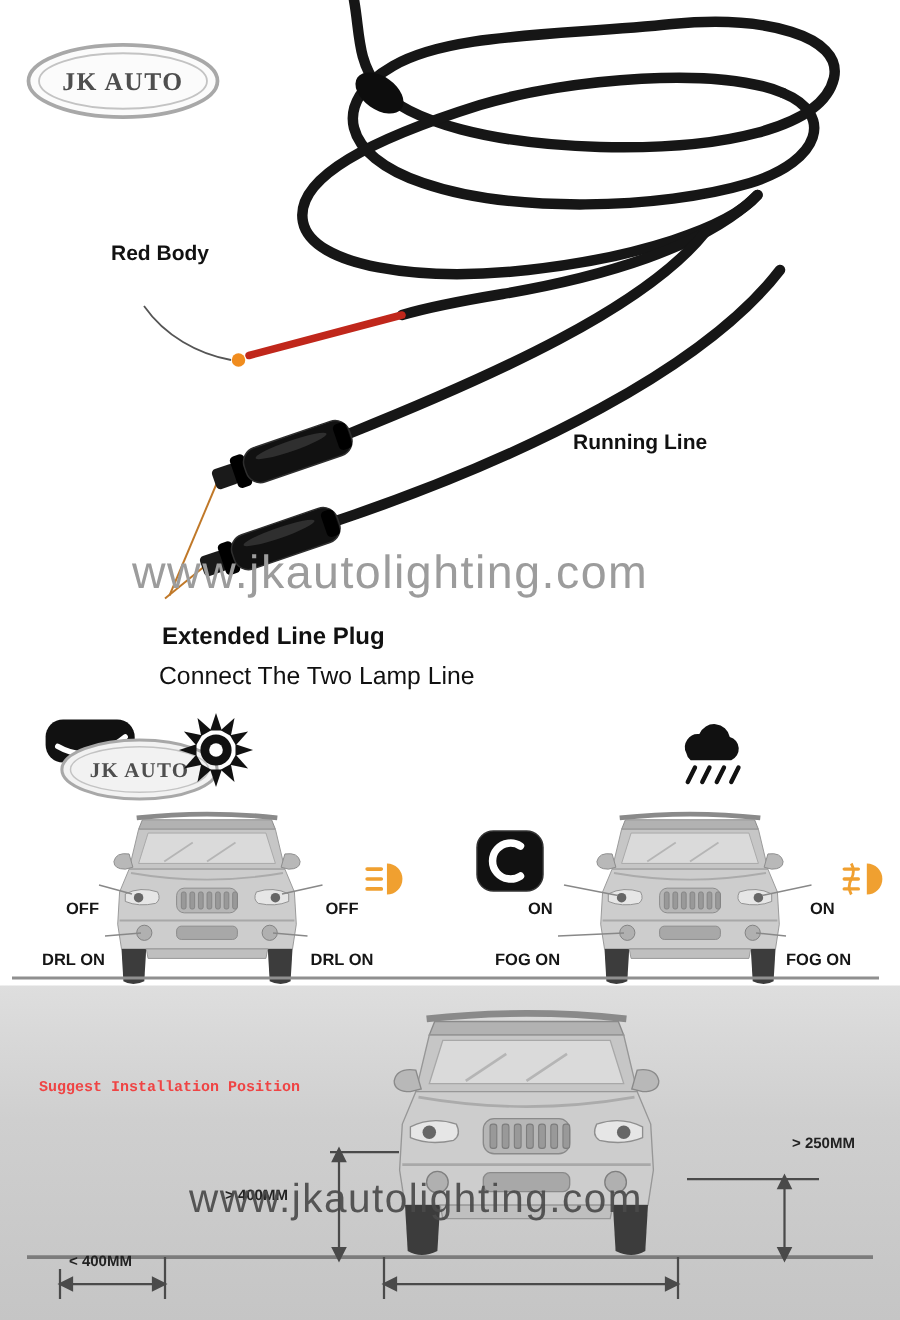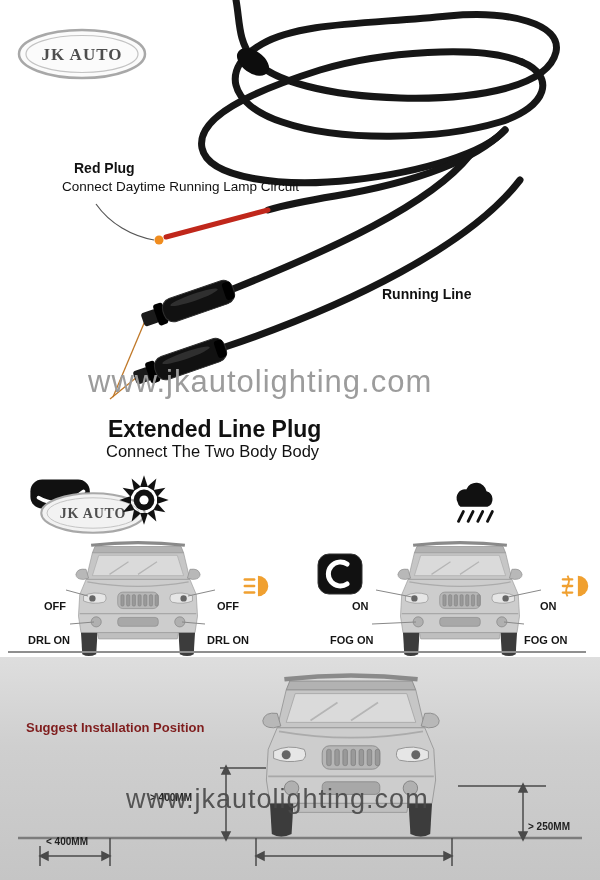--- a/index.html
+++ b/index.html
@@ -5,23 +5,23 @@
   html,body{margin:0;padding:0;background:#fff;}
   .page{position:relative;width:600px;height:880px;overflow:hidden;background:#fff;
         font-family:"Liberation Sans",sans-serif;color:#111;}
   .abs{position:absolute;}
   .lbl{font-weight:bold;font-size:11px;color:#151515;white-space:nowrap;margin-top:16px;}
   .wm{font-weight:normal;white-space:nowrap;letter-spacing:1px;}
   .wm-top{font-size:31px;color:#9c9c9c;}
   .wm-bottom{font-size:27px;color:#4a4a4a;opacity:.92;}
   .anno-title{font-weight:bold;font-size:14px;}
   .anno-desc{font-size:13.5px;}
-  .plug-title{font-weight:bold;font-size:23px;}
+  .plug-title{font-weight:bold;font-size:16px;}
   .plug-desc{font-size:16.5px;}
-  .install-title{font-weight:bold;font-size:13px;color:#7f1d1d;}
+  .install-title{font-weight:bold;font-size:10px;color:#ef4444;font-family:Liberation Mono, monospace;}
   .dim{font-weight:bold;font-size:10px;color:#222;white-space:nowrap;}
   .bottom-bg{background:linear-gradient(180deg,#dedede,#cfcfcf 40%,#c5c5c5);}
   .groundline{background:#8f8f8f;}
   svg{display:block;}
 </style>
 </head>
 <body>
 
 <div class="page">
 
@@ -59,26 +59,25 @@
     <use href="#plugshape" transform="translate(190,304) rotate(-19)"></use>
     <use href="#plugshape" transform="translate(182,362) rotate(-19)"></use>
   </svg>
 
   <svg class="abs" style="left:16px;top:26px" width="132" height="56" viewBox="0 0 132 56">
     <ellipse cx="66" cy="28" rx="63" ry="24" fill="#fbfbfb" stroke="#a8a8a8" stroke-width="2.5"></ellipse>
     <ellipse cx="66" cy="28" rx="56" ry="18.5" fill="none" stroke="#c3c3c3" stroke-width="1.2"></ellipse>
     <text x="66" y="34" text-anchor="middle" font-family="Liberation Serif, serif" font-size="17" font-weight="bold" fill="#4e4e4e" letter-spacing="1">JK AUTO</text>
   </svg>
 
-  <div class="abs anno-title" style="left:74px;top:160px">Red Plug</div>
-  <div class="abs anno-desc" style="left:62px;top:179px">Connect Daytime Running Lamp Circuit</div>
+  <div class="abs anno-title" style="left:74px;top:160px">Red Body</div>
   <div class="abs anno-title" style="left:382px;top:286px">Running Line</div>
   <div class="abs wm wm-top" style="left:88px;top:364px">www.jkautolighting.com</div>
   <div class="abs plug-title" style="left:108px;top:416px">Extended Line Plug</div>
-  <div class="abs plug-desc" style="left:106px;top:442px">Connect The Two Body Body</div>
+  <div class="abs plug-desc" style="left:106px;top:442px">Connect The Two Lamp Line</div>
 
   <svg class="abs" style="left:28px;top:476px" width="66" height="36" viewBox="0 0 70 40">
     <rect x="1" y="4" width="66" height="32" rx="13" fill="#111"></rect>
     <path d="M10 24 q24 14 50 -7" stroke="#fff" stroke-width="4" fill="none" stroke-linecap="round"></path>
   </svg>
 
   <svg class="abs" style="left:34px;top:490px" width="118" height="46" viewBox="0 0 132 56">
     <ellipse cx="66" cy="28" rx="63" ry="24" fill="#f2f2f2" stroke="#a8a8a8" stroke-width="2.5"></ellipse>
     <ellipse cx="66" cy="28" rx="56" ry="18.5" fill="none" stroke="#c3c3c3" stroke-width="1.2"></ellipse>
     <text x="66" y="34" text-anchor="middle" font-family="Liberation Serif, serif" font-size="17" font-weight="bold" fill="#4e4e4e" letter-spacing="1">JK AUTO</text>
@@ -244,19 +243,19 @@
 
       <path d="M264 196 L444 196" fill="none"></path>
       <path d="M256 196 L264 192 L264 200 Z"></path>
       <path d="M452 196 L444 192 L444 200 Z"></path>
       <path d="M256 178 L256 206" fill="none"></path>
       <path d="M452 178 L452 206" fill="none"></path>
     </g>
   </svg>
 
   <div class="abs dim" style="left:150px;top:792px">&gt; 400MM</div>
-  <div class="abs dim" style="left:528px;top:821px">&gt; 250MM</div>
+  <div class="abs dim" style="left:528px;top:757px">&gt; 250MM</div>
   <div class="abs dim" style="left:46px;top:836px">&lt; 400MM</div>
   <div class="abs dim" style="left:336px;top:912px">&gt; 600MM</div>
 
   <div class="abs wm wm-bottom" style="left:126px;top:784px">www.jkautolighting.com</div>
 
 </div>
 
 </body></html>

